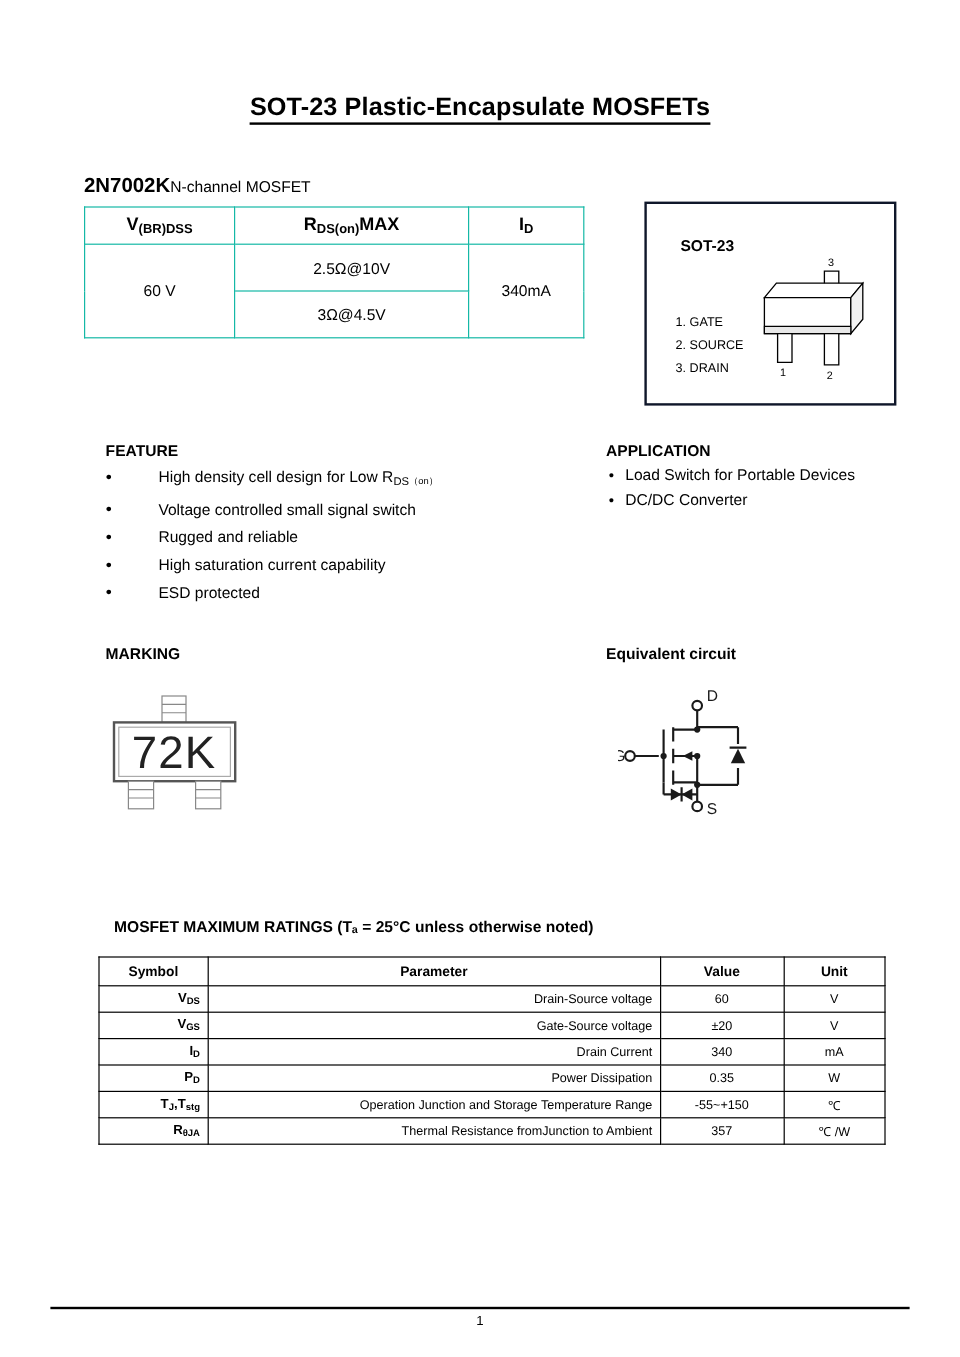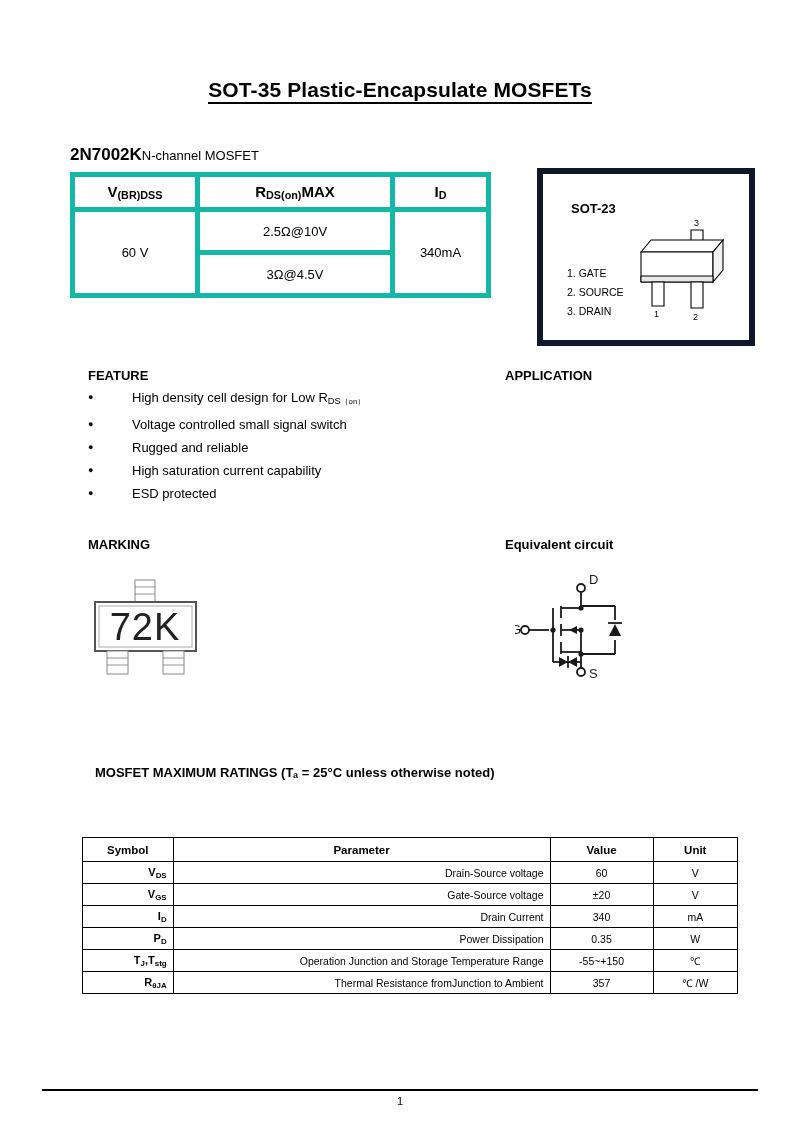--- a/index.html
+++ b/index.html
@@ -56,21 +56,21 @@
   
   .summary-table {
     position: absolute;
     top: 172px;
     left: 70px;
     width: 416px;
     border-collapse: collapse;
     table-layout: fixed;
   }
   .summary-table td {
-    border: 5px solid #14b8a6;
+    border: 1px solid #14b8a6;
     text-align: center;
     vertical-align: middle;
     font-size: 13px;
     padding: 4px 20px;
   }
   .summary-table .hdr {
     font-weight: bold;
     font-size: 15px;
     height: 22px;
   }
@@ -80,21 +80,21 @@
   .sub { font-size: 0.72em; vertical-align: -0.22em; }
   .sub-sm { font-size: 0.6em; vertical-align: -0.2em; }
 
   
   .pkg-box {
     position: absolute;
     top: 168px;
     left: 537px;
     width: 206px;
     height: 166px;
-    border: 6px solid #0f172a;
+    border: 2px solid #0f172a;
     background: #fff;
   }
   .pkg-title {
     position: absolute;
     top: 27px;
     left: 28px;
     font-size: 13px;
     font-weight: bold;
   }
   .pkg-pins {
@@ -192,21 +192,20 @@
     font-size: 13px;
     font-weight: bold;
   }
   .ratings-table {
     position: absolute;
     top: 797px;
     left: 82px;
     width: 656px;
     border-collapse: collapse;
     table-layout: fixed;
-    margin-top: 40px;
   }
   .ratings-table th,
   .ratings-table td {
     border: 1px solid #000;
     font-size: 10.5px;
     font-weight: normal;
     padding: 0 6px;
     height: 21px;
     vertical-align: middle;
   }
@@ -251,21 +250,21 @@
     right: 42px;
     font-size: 11px;
   }
 </style>
 </head>
 <body>
 
 <div class="page">
 
   <div class="doc-title">
-    <span>SOT-35 Plastic-Encapsulate MOSFETs</span>
+    <span>SOT-23 Plastic-Encapsulate MOSFETs</span>
   </div>
 
   <div class="part-row">
     <div class="part-number">2N7002K</div>
     <div class="part-desc">N-channel MOSFET</div>
   </div>
 
   <table class="summary-table">
     <colgroup>
       <col style="width:125px">
@@ -322,20 +321,24 @@
   <div class="sec-head feature-head">FEATURE</div>
   <ul class="feature-list">
     <li><span>High density cell design for Low R</span><span class="sub">DS</span><span class="sub-sm">（on）</span></li>
     <li>Voltage controlled small signal switch</li>
     <li>Rugged and reliable</li>
     <li>High saturation current capability</li>
     <li>ESD protected</li>
   </ul>
 
   <div class="sec-head app-head">APPLICATION</div>
+  <ul class="app-list">
+    <li>Load Switch for Portable Devices</li>
+    <li>DC/DC Converter</li>
+  </ul>
 
   <div class="sec-head marking-head">MARKING</div>
   <div class="marking-art">
     <svg width="115" height="105" viewBox="0 0 115 105" fill="none" xmlns="http://www.w3.org/2000/svg">
 
       <rect x="42" y="2" width="20" height="22" fill="#fff" stroke="#888" stroke-width="1"></rect>
       <line x1="42" y1="9" x2="62" y2="9" stroke="#888" stroke-width="0.9"></line>
       <line x1="42" y1="16" x2="62" y2="16" stroke="#888" stroke-width="0.9"></line>
 
       <rect x="2" y="24" width="101" height="49" fill="#ffffff" stroke="#555" stroke-width="2"></rect>

